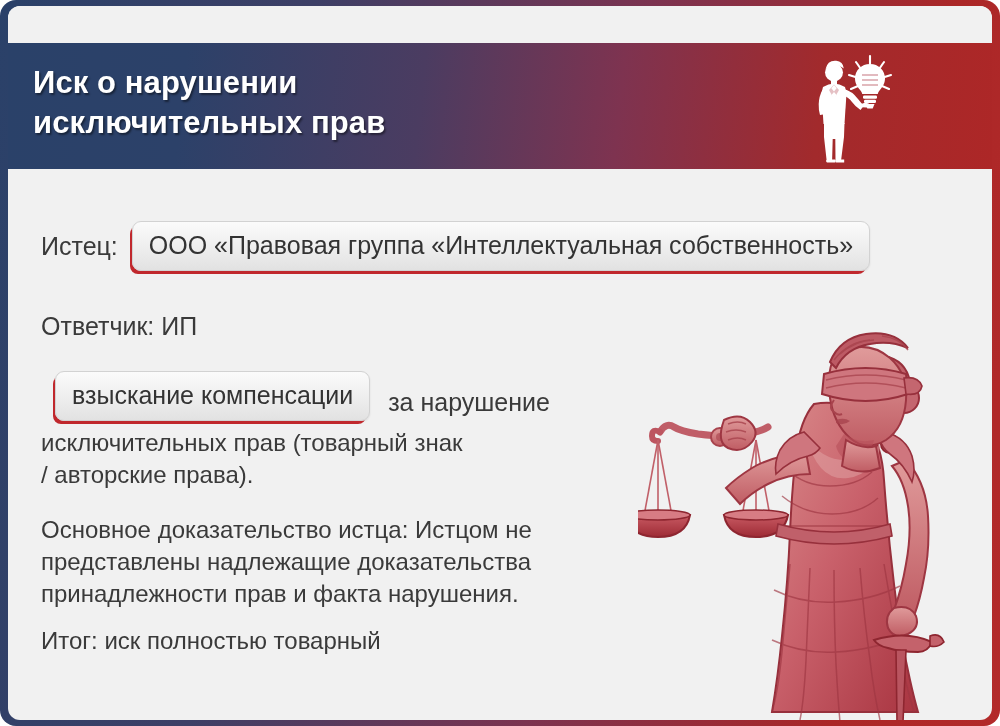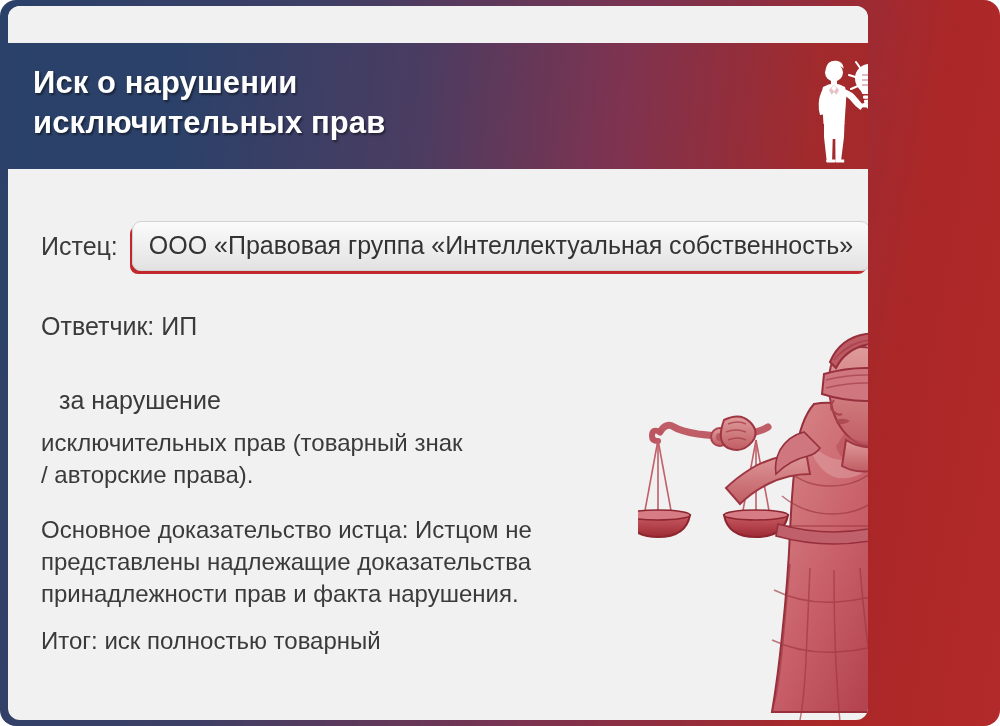--- a/index.html
+++ b/index.html
@@ -23,21 +23,21 @@
     box-sizing: border-box;
     border-radius: 16px;
     background: linear-gradient(100deg, #2a4169 0%, #3d3f66 28%, #7c3350 58%, #ab2727 85%, #b32a2a 100%);
     overflow: hidden;
   }
 
   
   #page {
     position: absolute;
     left: 8px; top: 6px;
-    width: 860px;
+    width: 984px;
     height: 714px;
     box-sizing: border-box;
     border-radius: 12px;
     background: #f1f1f1;
     overflow: hidden;
   }
 
   
   #top-strip {
     position: absolute;
@@ -317,20 +317,21 @@
       <div class="row" style="left:33px; top:52px;">
         <span class="label">Истец:</span>
         <span class="pill" style="margin-left:14px;">ООО «Правовая группа «Интеллектуальная собственность»</span>
       </div>
 
       <div class="row" style="left:33px; top:140px;">
         <span>Ответчик: ИП</span>
       </div>
 
       <div class="row" style="left:33px; top:202px;">
+        <span class="pill" style="margin-left:14px;">взыскание компенсации</span>
         <span style="margin-left:18px;margin-top:12px;">за нарушение</span>
       </div>
 
       <div class="para" style="left:33px; top:258px; width:600px;">исключительных прав (товарный знак
 / авторские права).</div>
 
       <div class="para" style="left:33px; top:345px; width:610px;">Основное доказательство истца: Истцом не
 представлены надлежащие доказательства
 принадлежности прав и факта нарушения.</div>
 

